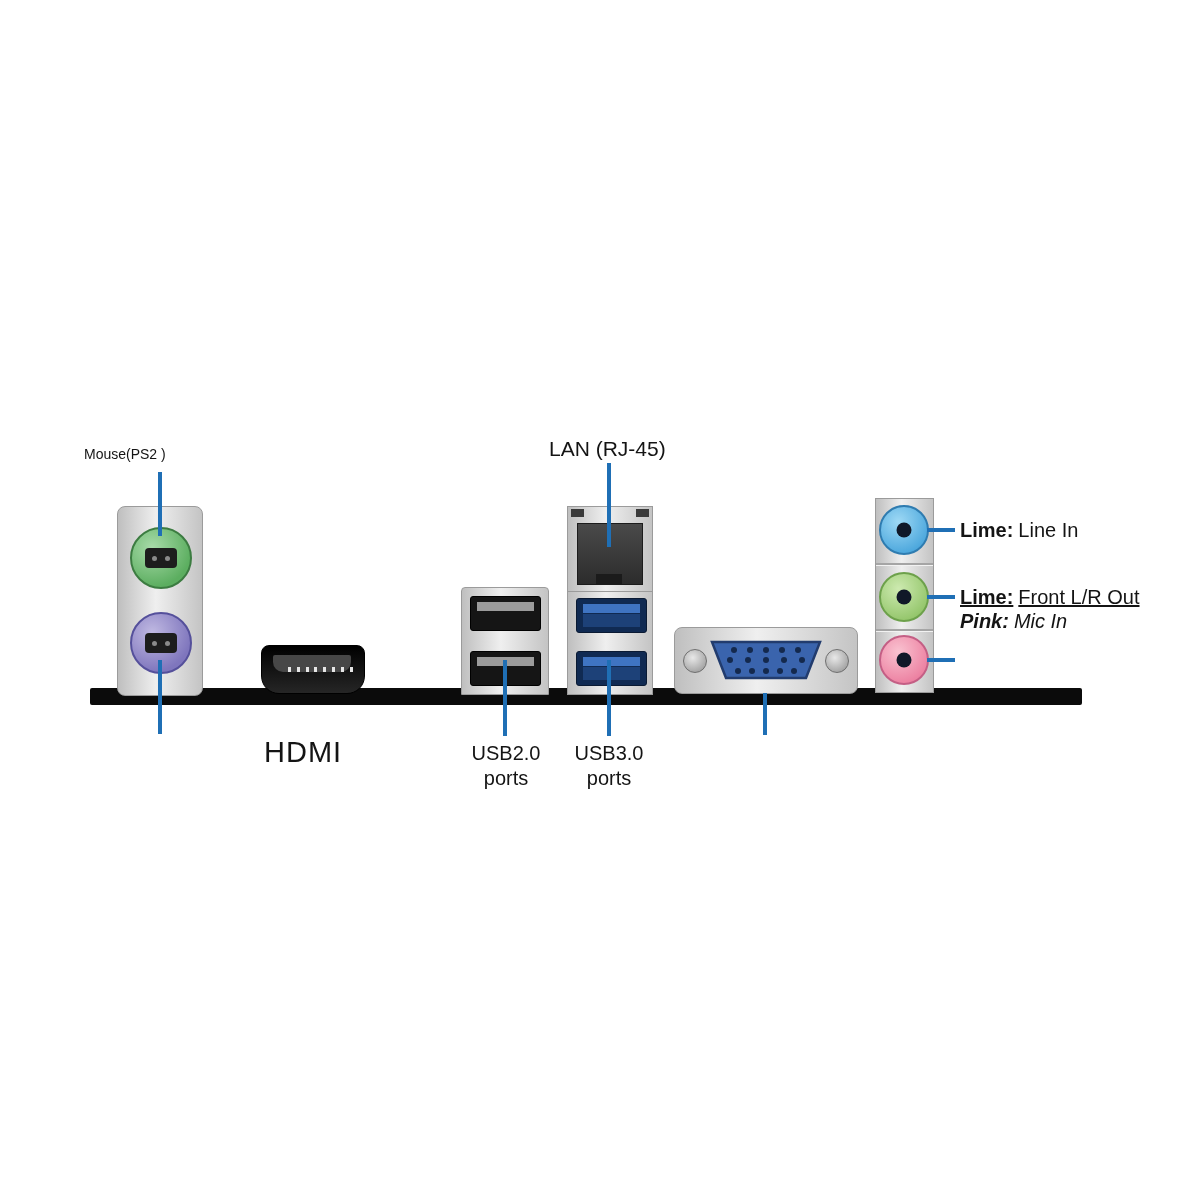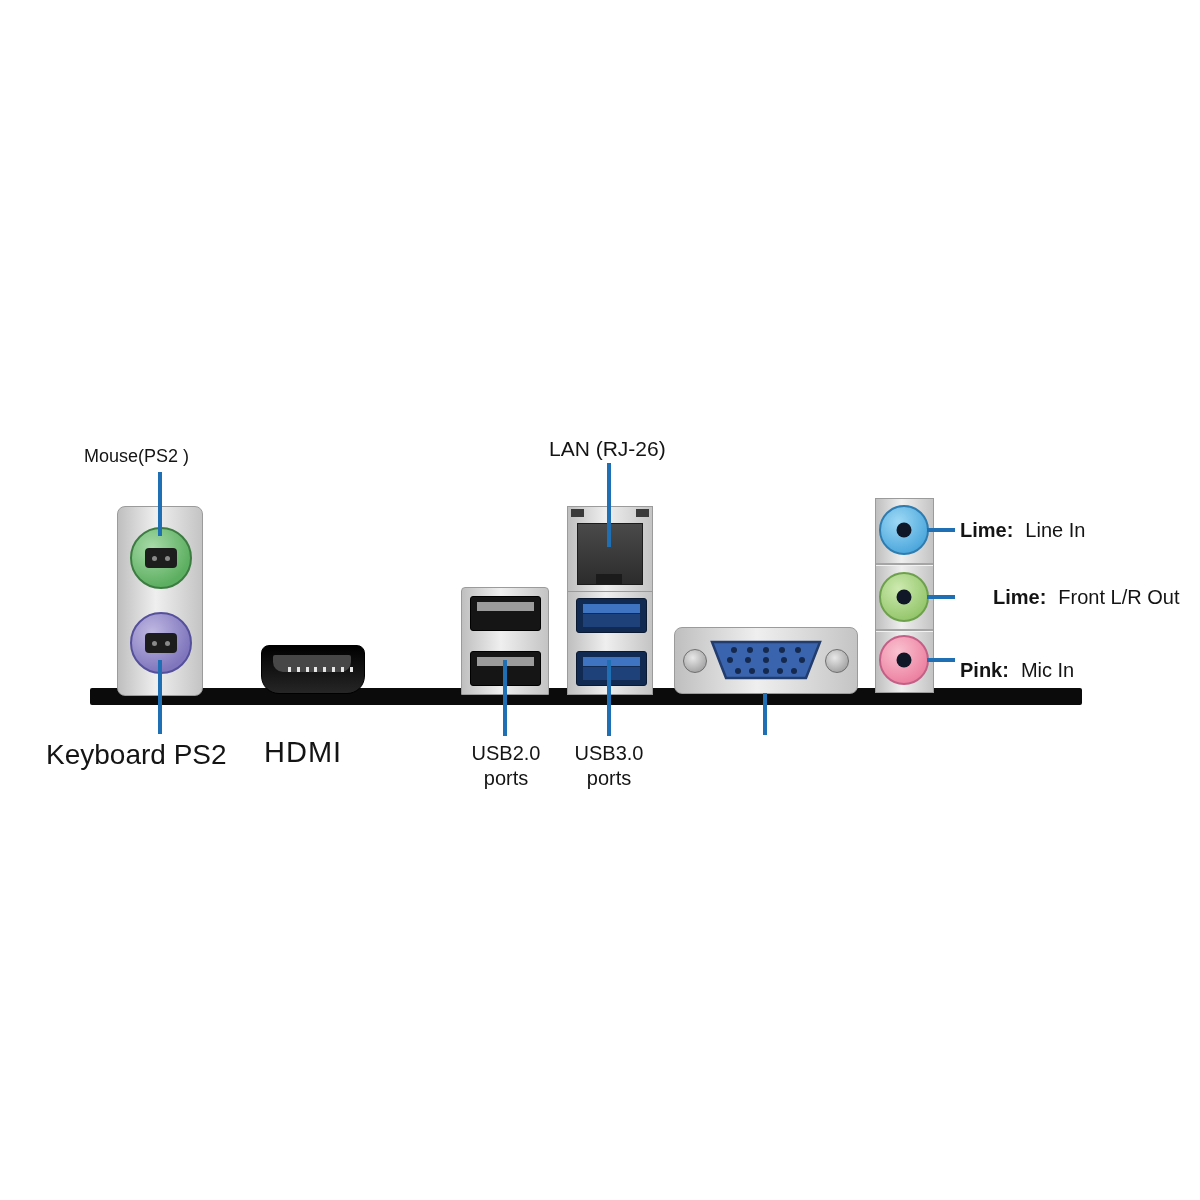--- a/index.html
+++ b/index.html
@@ -25,33 +25,33 @@
   .lan-line      { left:607px; top:463px; height:84px; }
   .usb2-line     { left:503px; top:660px; height:76px; }
   .usb3-line     { left:607px; top:660px; height:76px; }
   .vga-line      { left:763px; top:693px; height:42px; }
   .blue-line { left:927px; top:528px; width:28px; }
   .lime-line { left:927px; top:595px; width:28px; }
   .pink-line { left:927px; top:658px; width:28px; }
 
   
   .lbl { position:absolute; color:#141414; z-index:6; white-space:nowrap; }
-  .mouse-lbl    { left:84px;  top:446px; font-size:18px; }
+  .mouse-lbl    { left:84px;  top:446px; font-size:14px; }
   .keyboard-lbl { left:46px;  top:739px; font-size:28px; }
   .hdmi-lbl     { left:264px; top:736px; font-size:29px; letter-spacing:1px; }
   .lan-lbl      { left:549px; top:437px; font-size:21px; }
   .usb2-lbl { left:456px; top:741px; width:100px; text-align:center; font-size:20px; line-height:25px; }
   .usb3-lbl { left:560px; top:741px; width:98px;  text-align:center; font-size:20px; line-height:25px; }
   .vga-lbl  { left:690px; top:741px; width:150px; text-align:center; font-size:20px; line-height:25px; }
   .audio-lbl { font-size:20px; }
   .audio-lbl.blue { left:960px; top:519px; }
-  .audio-lbl.lime { left:993px; top:586px; }
-  .audio-lbl.pink { left:960px; top:659px; }
+  .audio-lbl.lime { left:960px; top:586px;text-decoration:underline; }
+  .audio-lbl.pink { left:960px; top:610px;font-style:italic; }
   .audio-lbl .cw { font-weight:700; }
-  .audio-lbl .desc { margin-left:12px; }
+  .audio-lbl .desc { margin-left:5px; }
 
   
   .ps2-housing { left:117px; top:506px; width:84px; height:188px; border-radius:8px; }
   .ps2-port { position:absolute; width:58px; height:58px; border-radius:50%; z-index:3; }
   .ps2-mouse    { left:130px; top:527px; background:radial-gradient(circle at 35% 32%, #a8dba9, #5cae60 72%); border:2px solid #3c7c41; }
   .ps2-keyboard { left:130px; top:612px; background:radial-gradient(circle at 35% 32%, #c0b9e2, #7f76bd 72%); border:2px solid #55509b; }
   .ps2-core { position:absolute; left:50%; top:50%; transform:translate(-50%,-50%);
     width:32px; height:20px; background:#1d1d1d; border-radius:4px; }
   .ps2-core::after { content:""; position:absolute; left:7px; top:8px; width:5px; height:5px;
     border-radius:50%; background:#8a8a8a; box-shadow:13px 0 0 #8a8a8a; }
@@ -114,21 +114,20 @@
   <div class="housing ps2-housing"></div>
   <div class="ps2-port ps2-mouse">
     <div class="ps2-core"></div>
   </div>
   <div class="ps2-port ps2-keyboard">
     <div class="ps2-core"></div>
   </div>
   <div class="callout v mouse-line"></div>
   <div class="callout v keyboard-line"></div>
   <div class="lbl mouse-lbl">Mouse(PS2 )</div>
-  <div class="lbl keyboard-lbl">Keyboard PS2</div>
 
   <div class="hdmi-body">
     <div class="hdmi-slot">
       <div class="hdmi-pins"></div>
     </div>
   </div>
   <div class="lbl hdmi-lbl">HDMI</div>
 
   <div class="housing usb2-housing">
     <div class="usb-port usb2-port usb2-top">
@@ -145,21 +144,21 @@
   </div>
 
   <div class="housing lan-housing">
     <div class="lan-led left"></div>
     <div class="lan-led right"></div>
     <div class="lan-opening">
       <div class="lan-clip"></div>
     </div>
   </div>
   <div class="callout v lan-line"></div>
-  <div class="lbl lan-lbl">LAN (RJ-26)</div>
+  <div class="lbl lan-lbl">LAN (RJ-45)</div>
 
   <div class="housing usb3-housing">
     <div class="usb-port usb3-port usb3-top">
       <div class="cavity"></div>
       <div class="tongue"></div>
     </div>
     <div class="usb-port usb3-port usb3-bottom">
       <div class="cavity"></div>
       <div class="tongue"></div>
     </div>

